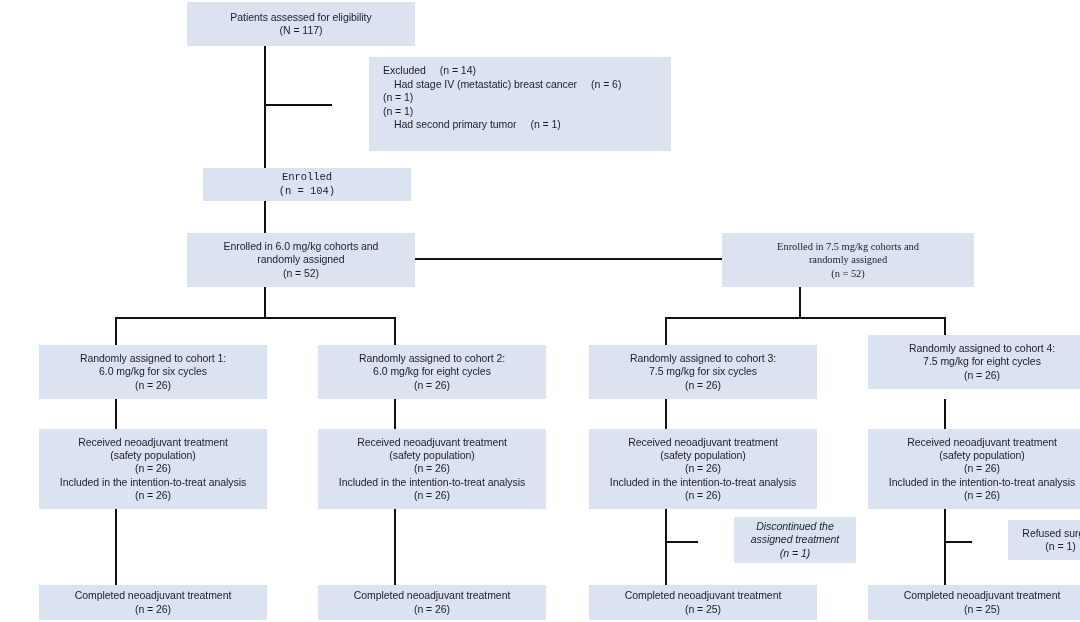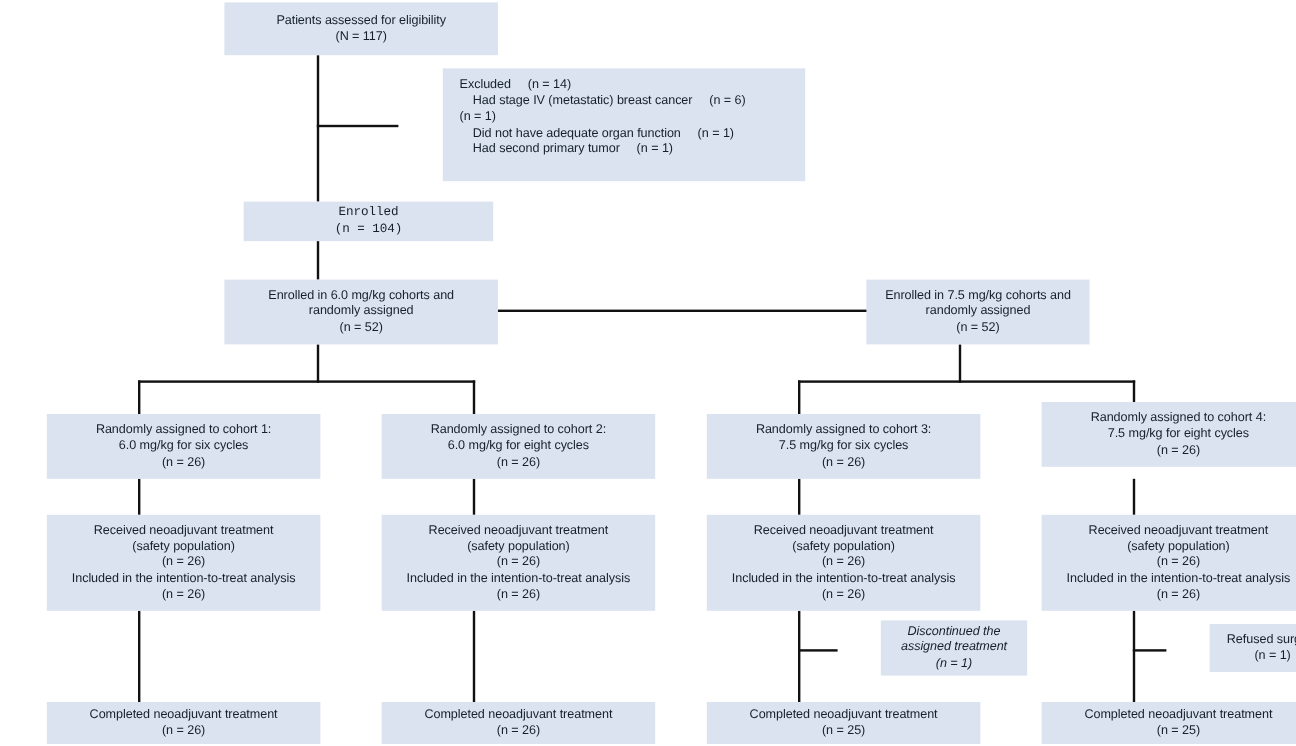--- a/index.html
+++ b/index.html
@@ -97,41 +97,40 @@
       <span class="num">(n = 14)</span>
     </div>
     <div class="excl-row sub">
       <span class="lbl">Had stage IV (metastatic) breast cancer</span>
       <span class="num">(n = 6)</span>
     </div>
     <div class="excl-row sub">
       <span class="num">(n = 1)</span>
     </div>
     <div class="excl-row sub">
-      <span class="lbl">Did not have adequate organ function</span>
       <span class="num">(n = 1)</span>
     </div>
     <div class="excl-row sub">
       <span class="lbl">Had second primary tumor</span>
       <span class="num">(n = 1)</span>
     </div>
   </div>
 
   <div class="box" style="left:166px;top:168px;width:208px;height:33px;font-family:Liberation Mono, monospace;">
     <span class="ln">Enrolled</span>
     <span class="ln">(n = 104)</span>
   </div>
 
   <div class="box" style="left:150px;top:233px;width:228px;height:54px;">
     <span class="ln">Enrolled in 6.0 mg/kg cohorts and</span>
     <span class="ln">randomly assigned</span>
     <span class="ln">(n = 52)</span>
   </div>
 
-  <div class="box" style="left:685px;top:233px;width:186px;height:54px;">
+  <div class="box" style="left:685px;top:233px;width:252px;height:54px;font-family:Liberation Serif, serif;">
     <span class="ln">Enrolled in 7.5 mg/kg cohorts and</span>
     <span class="ln">randomly assigned</span>
     <span class="ln">(n = 52)</span>
   </div>
 
   <div class="box" style="left:2px;top:345px;width:228px;height:54px;">
     <span class="ln">Randomly assigned to cohort 1:</span>
     <span class="ln">6.0 mg/kg for six cycles</span>
     <span class="ln">(n = 26)</span>
   </div>

